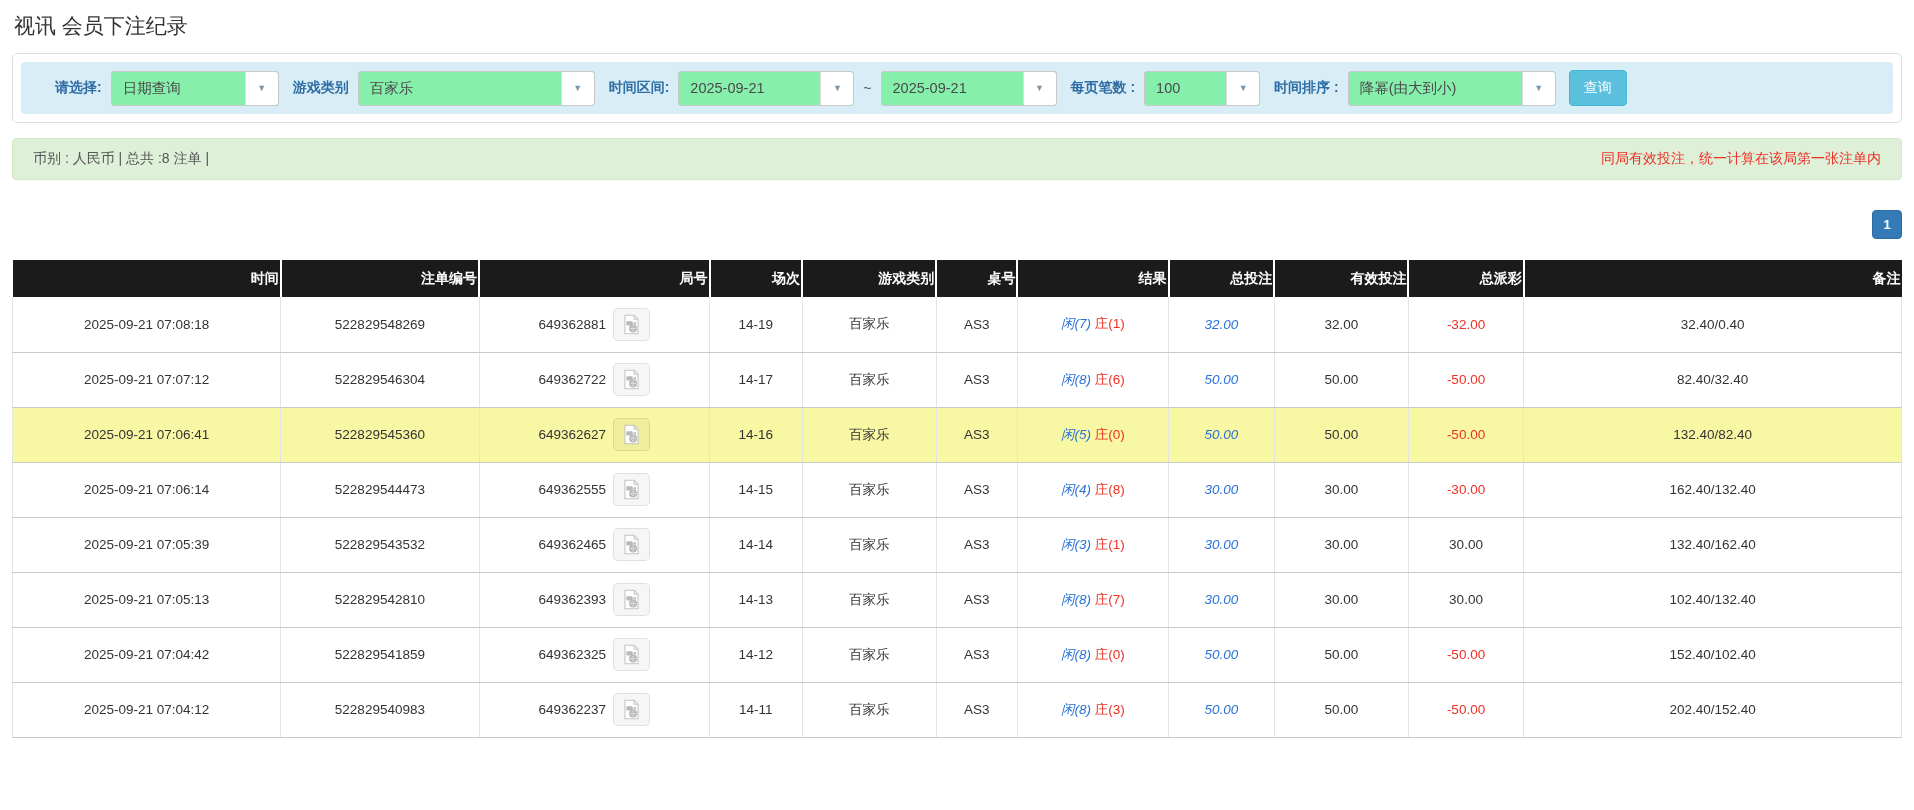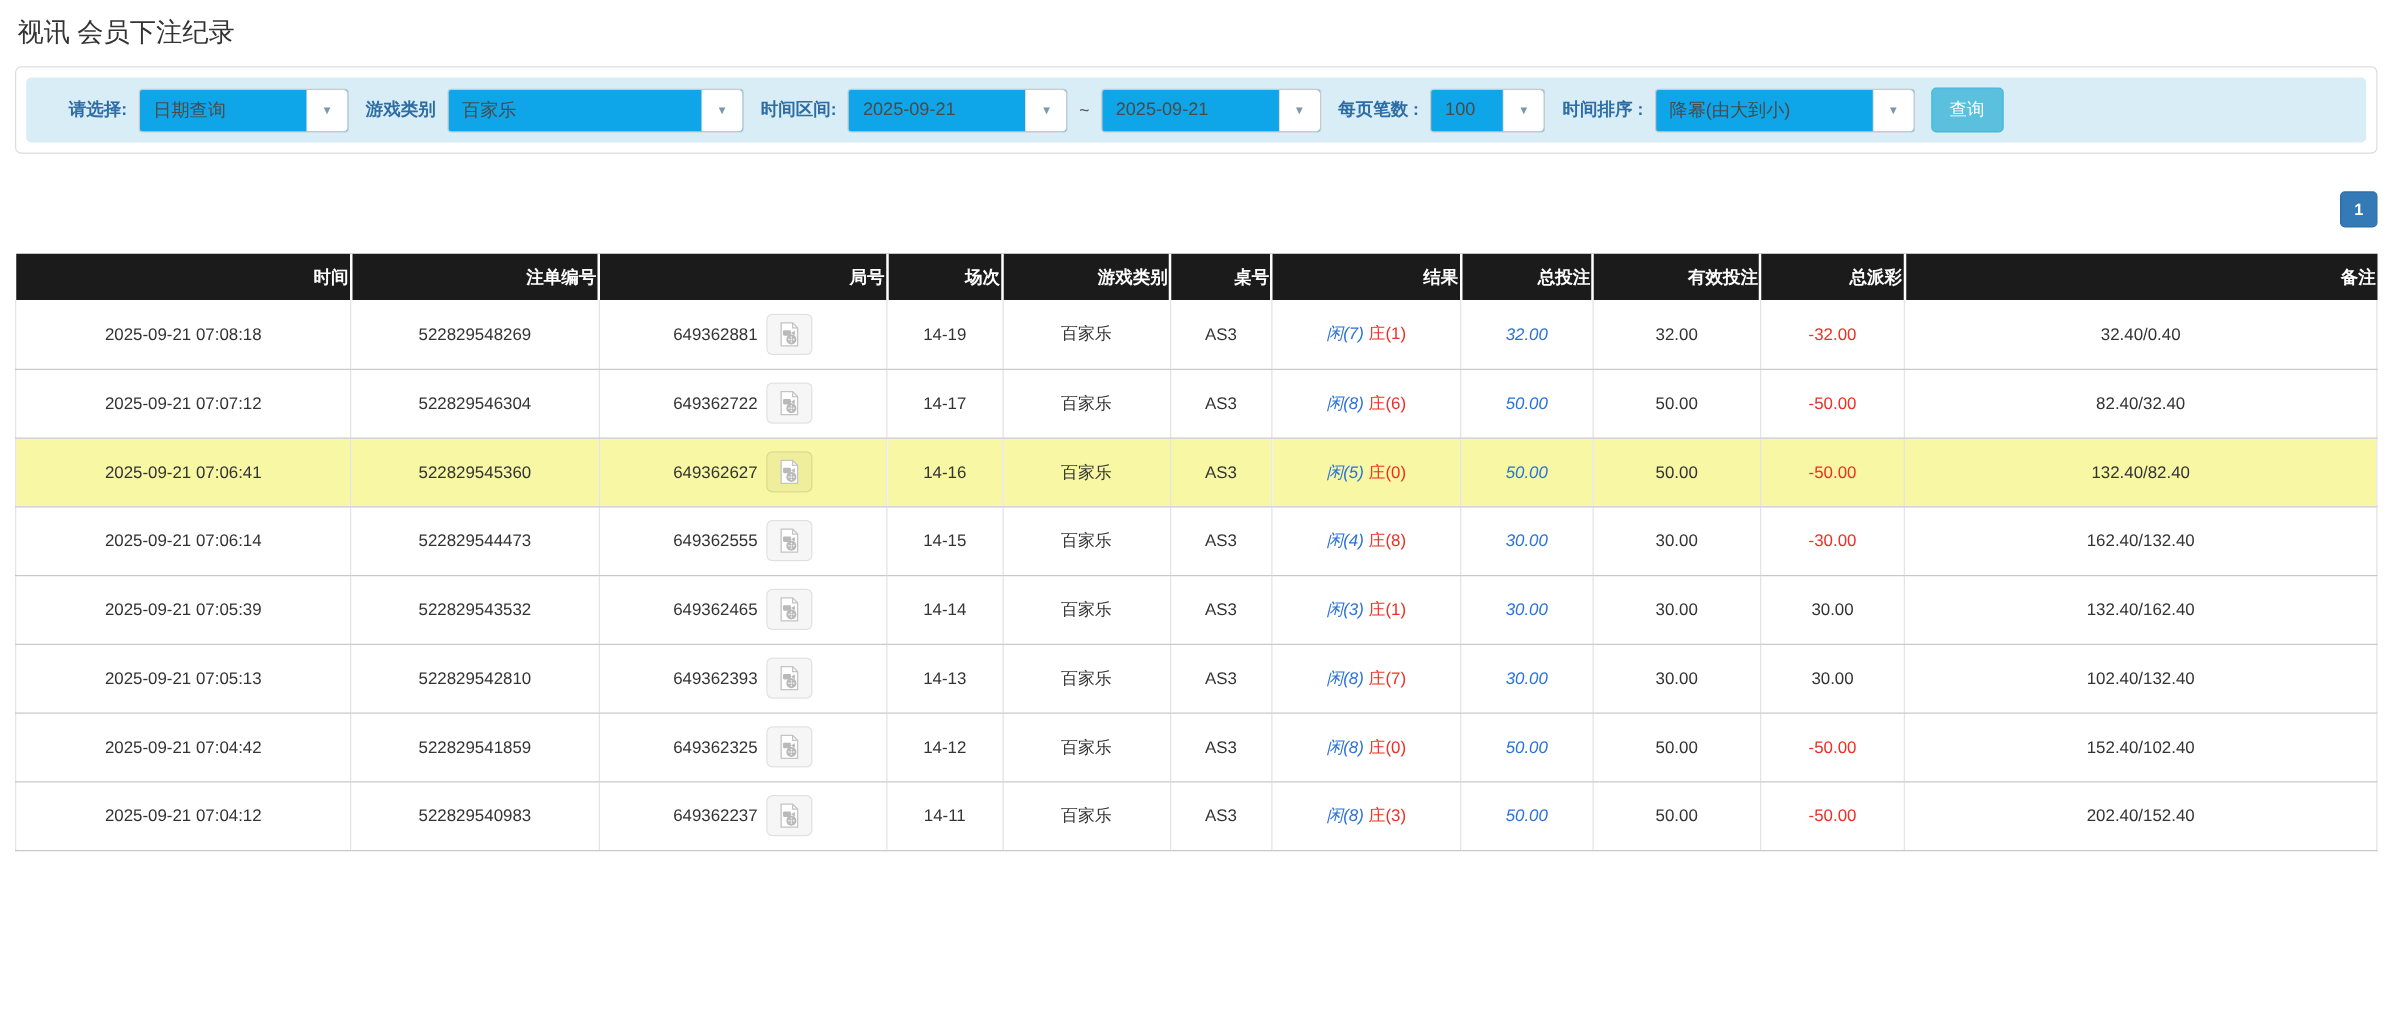--- a/index.html
+++ b/index.html
@@ -14,29 +14,29 @@
 
   
   .filter-panel { border:1px solid #ddd; border-radius:5px; background:#fff; padding:8px; }
   .filter-bar {
     background:var(--info-bg,#d9edf7); border-radius:4px;
     padding:8px 10px; display:flex; align-items:center; gap:9px;
   }
   .f-label { color:var(--label-blue,#2e6da4); font-weight:bold; font-size:14px; white-space:nowrap; margin-left:5px; }
   .combo {
     display:inline-flex; align-items:stretch; height:35px;
-    background:#0ea5e9; border:1px solid #c9c9c9; border-radius:3px;
+    background:#86efac; border:1px solid #c9c9c9; border-radius:3px;
   }
   .combo .val { flex:1; display:flex; align-items:center; padding:0 11px; font-size:14.5px; color:#4a4a4a; white-space:nowrap; overflow:hidden; }
   .combo .arrow-btn {
     width:33px; border-left:1px solid #dedede; background:#fff; border-radius:0 3px 3px 0;
     display:flex; align-items:center; justify-content:center; color:#7b96ad; font-size:9px; cursor:pointer;
   }
   .w-select { width:168px; } .w-game { width:237px; } .w-date { width:176px; }
-  .w-size { width:92px; } .w-sort { width:208px; }
+  .w-size { width:116px; } .w-sort { width:208px; }
   .tilde { color:#555; font-size:14px; }
   .search-btn {
     background:var(--search-btn,#5bc0de); border:1px solid #46b8da; color:#fff;
     border-radius:4px; font-size:14px; padding:8px 14px; margin-left:4px; cursor:pointer;
   }
 
   
   .summary-bar {
     margin-top:15px; background:var(--success-bg,#dff0d8); border:1px solid #d6e9c6; border-radius:4px;
     padding:11px 20px; display:flex; justify-content:space-between; align-items:center; font-size:14px; color:#555;
@@ -120,20 +120,24 @@
       <span class="f-label">时间排序 :</span>
       <span class="combo w-sort">
         <span class="val">降幂(由大到小)</span>
         <span class="arrow-btn">▼</span>
       </span>
 
       <button class="search-btn">查询</button>
     </div>
   </div>
 
+  <div class="summary-bar">
+    <span>币别 : 人民币 | 总共 :8 注单 |</span>
+    <span class="summary-note">同局有效投注，统一计算在该局第一张注单内</span>
+  </div>
 
   <div class="pagination">
     <button class="page-btn">1</button>
   </div>
 
   <table class="records">
     <colgroup>
         <col style="width: 14.2%;">
         <col style="width: 10.5%;">
         <col style="width: 12.2%;">

